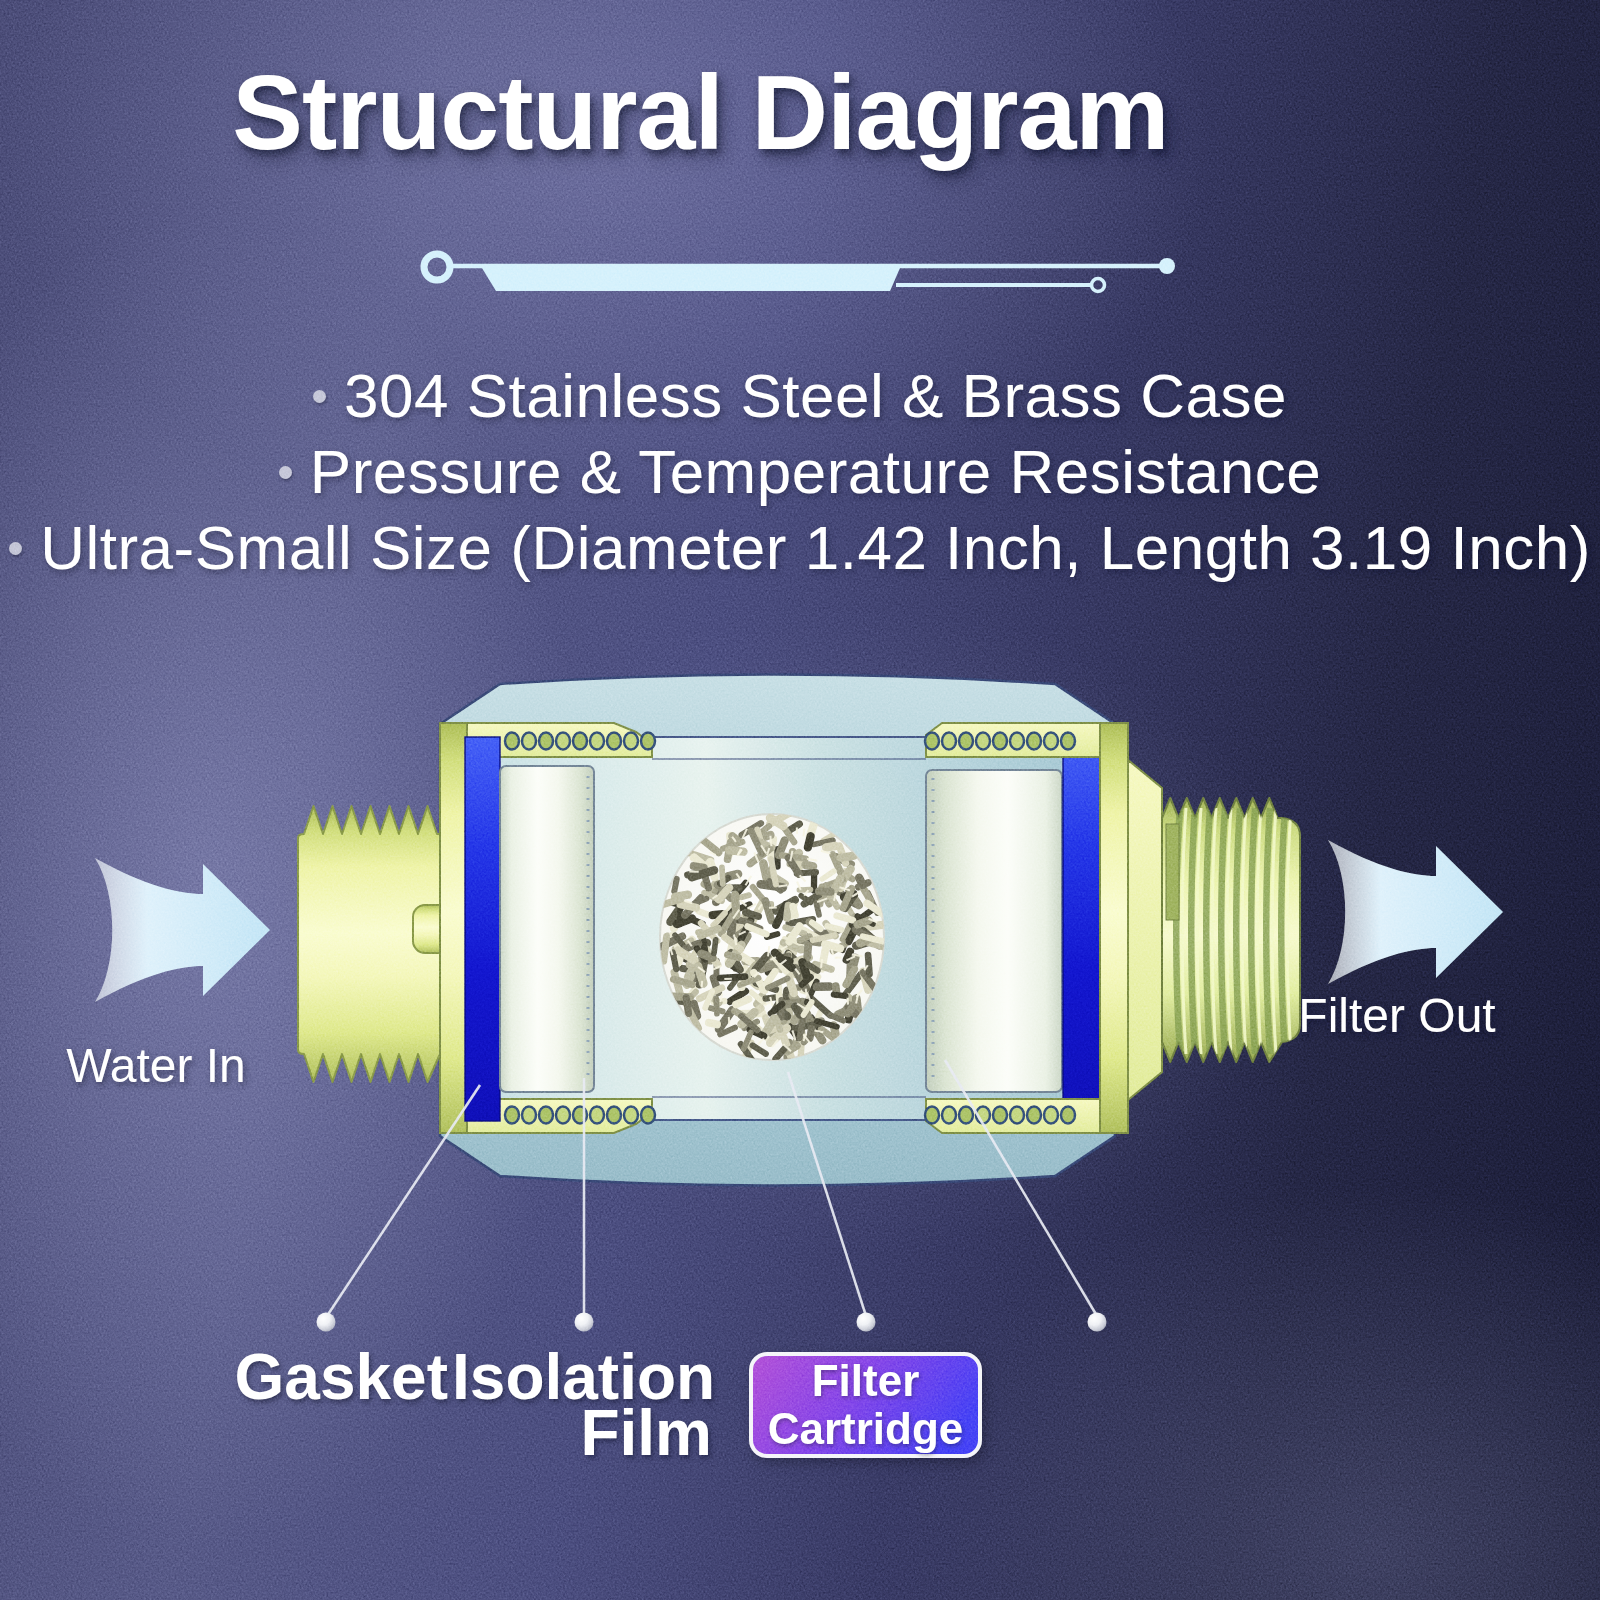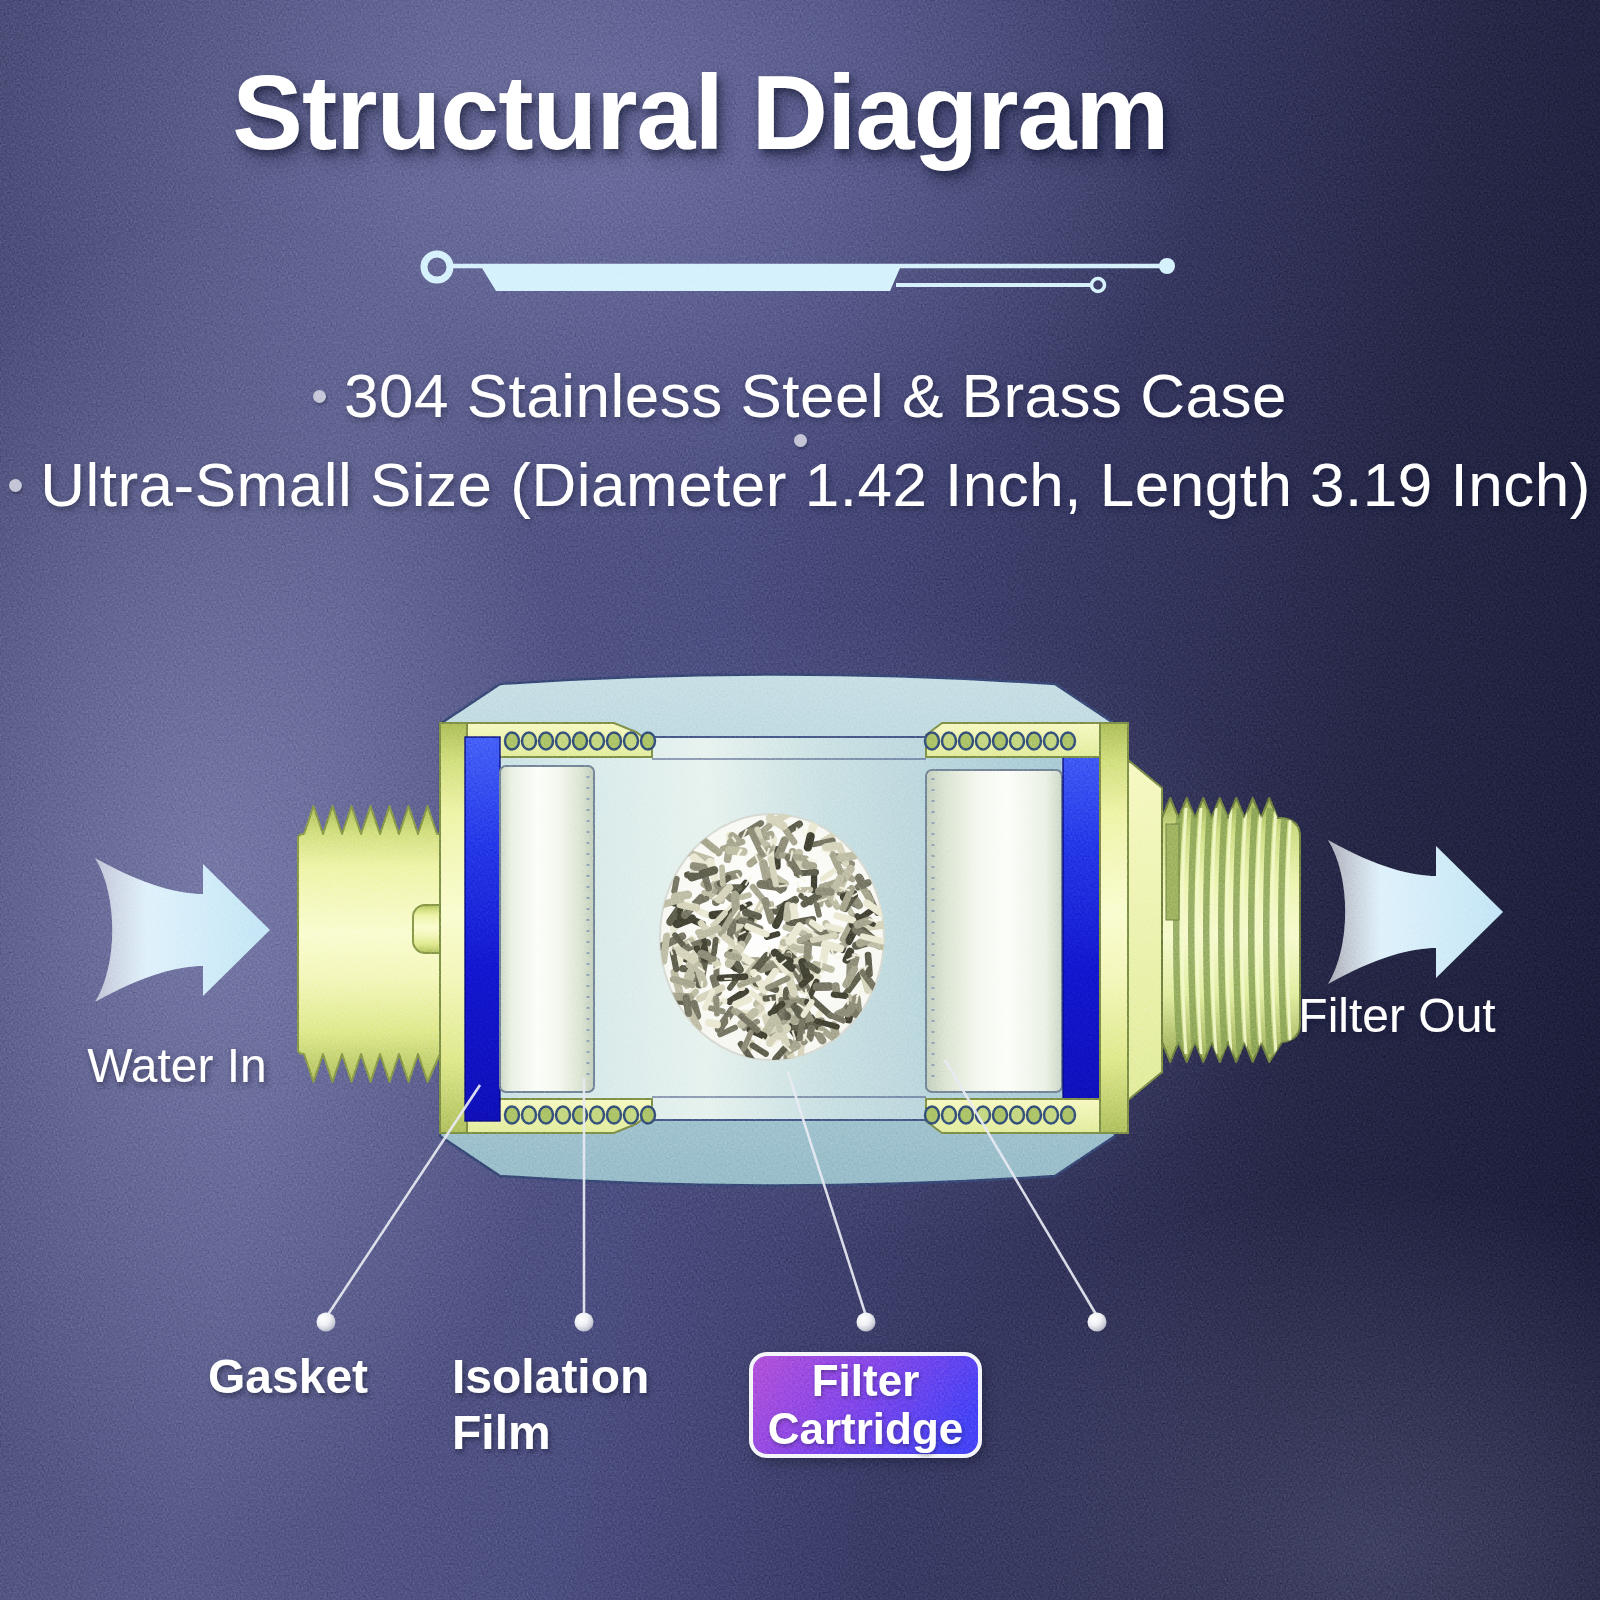--- a/index.html
+++ b/index.html
@@ -25,24 +25,24 @@
     font-size:62px;line-height:76px;font-weight:400;letter-spacing:.5px;
     text-shadow:2px 3px 6px rgba(8,10,28,.55);
   }
   .spec-line{display:flex;justify-content:center;align-items:center;gap:18px;white-space:nowrap;}
   .bullet-dot{width:13px;height:13px;border-radius:50%;background:#ced0de;opacity:.85;flex:0 0 auto;box-shadow:1px 2px 3px rgba(8,10,28,.5);}
   #device-svg{position:absolute;left:40px;top:620px;pointer-events:none;}
   .flow-label{
     position:absolute;font-size:48px;font-weight:400;color:#fff;text-align:center;
     text-shadow:2px 3px 6px rgba(8,10,28,.6);white-space:nowrap;
   }
-  .flow-label.in{left:77px;top:1038px;width:200px;}
+  .flow-label.in{left:56px;top:1038px;width:200px;}
   .flow-label.out{left:1277px;top:988px;width:240px;}
   .callout-label{
-    position:absolute;font-size:48px;font-weight:bold;color:#fff;text-align:left;
+    position:absolute;font-size:64px;font-weight:bold;color:#fff;text-align:right;
     line-height:56px;text-shadow:2px 3px 5px rgba(8,10,28,.6);
   }
   .callout-label.gasket{left:208px;top:1349px;width:240px;}
   .callout-label.isolation{left:452px;top:1349px;width:260px;}
   .callout-label.silo{left:981px;top:1346px;width:240px;}
   .filter-badge{
     position:absolute;left:749px;top:1352px;width:233px;height:106px;
     border:4px solid #f2f3f7;border-radius:18px;box-sizing:border-box;
     background:linear-gradient(128deg,#a43ace 0%,#7230e2 42%,#2f2cf2 88%);
     display:flex;flex-direction:column;justify-content:center;align-items:center;
@@ -66,20 +66,21 @@
     <circle cx="688" cy="45" r="6.5" fill="none" stroke-width="3.5" stroke="#cdeefb"></circle>
   </svg>
 
   <div class="spec-list">
     <div class="spec-line">
       <span class="bullet-dot"></span>
       <span>304 Stainless Steel &amp; Brass Case</span>
     </div>
     <div class="spec-line">
       <span class="bullet-dot"></span>
+      <span>Pressure &amp; Temperature Resistance</span>
     </div>
     <div class="spec-line">
       <span class="bullet-dot"></span>
       <span>Ultra-Small Size (Diameter 1.42 Inch, Length 3.19 Inch)</span>
     </div>
   </div>
 
   <svg id="device-svg" width="1520" height="860" viewBox="0 0 1520 860">
     <defs>
       <linearGradient id="steelV" x1="0" y1="0" x2="0" y2="1">

